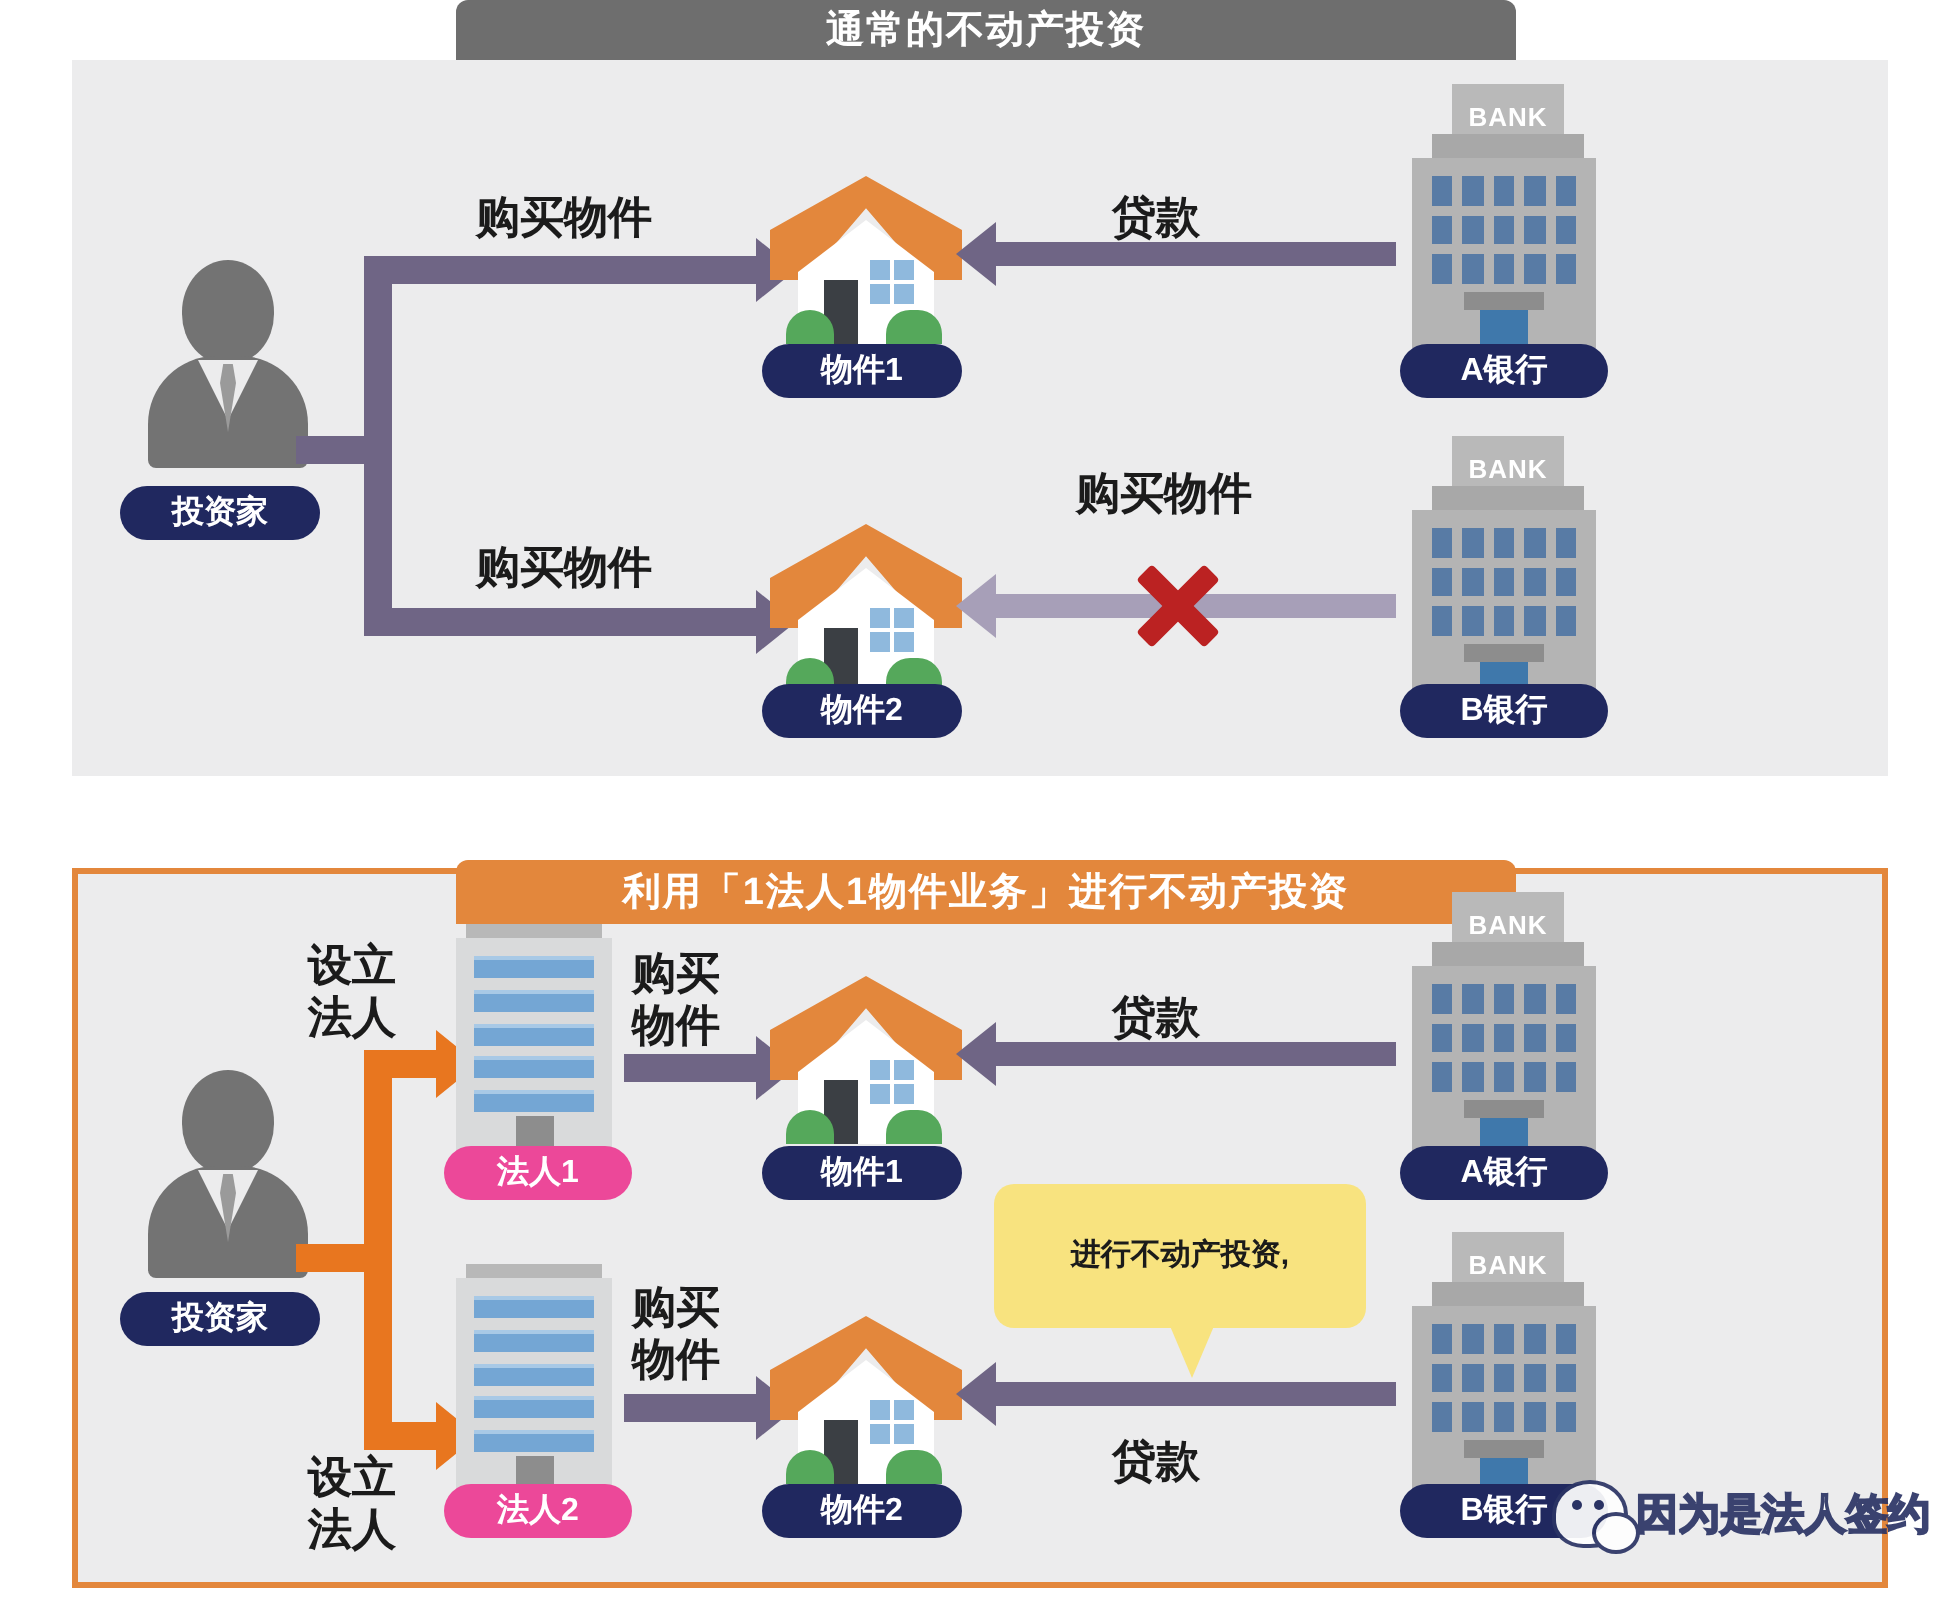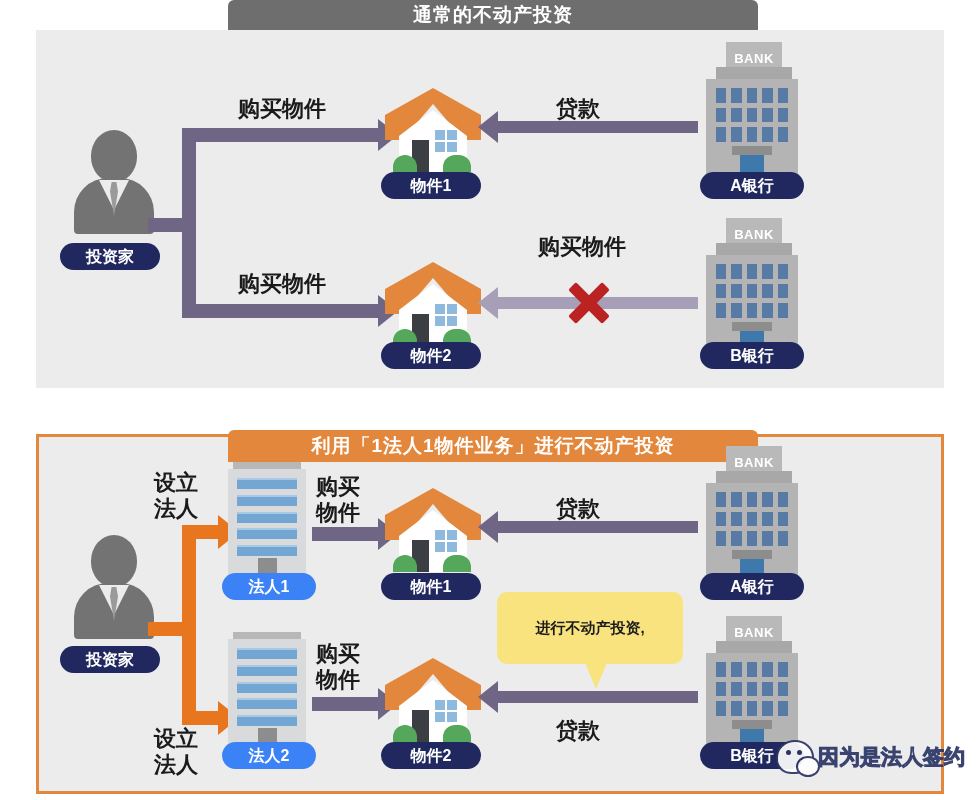--- a/index.html
+++ b/index.html
@@ -51,21 +51,21 @@
   .pill {
     position: absolute;
     display: flex; align-items: center; justify-content: center;
     color: #ffffff;
     font-weight: bold;
     border-radius: 14px;
     white-space: nowrap;
     line-height: 1;
   }
   .pill-navy { background: #20285f; }
-  .pill-orange { background: #3b82f6; }
+  .pill-orange { background: #ec4899; }
 
   
   .investor { position: absolute; }
   .inv-head {
     position: absolute; left: 50%; top: 0;
     transform: translateX(-50%);
     width: 46px; height: 52px;
     background: #737373;
     border-radius: 50% 50% 48% 48%;
   }

